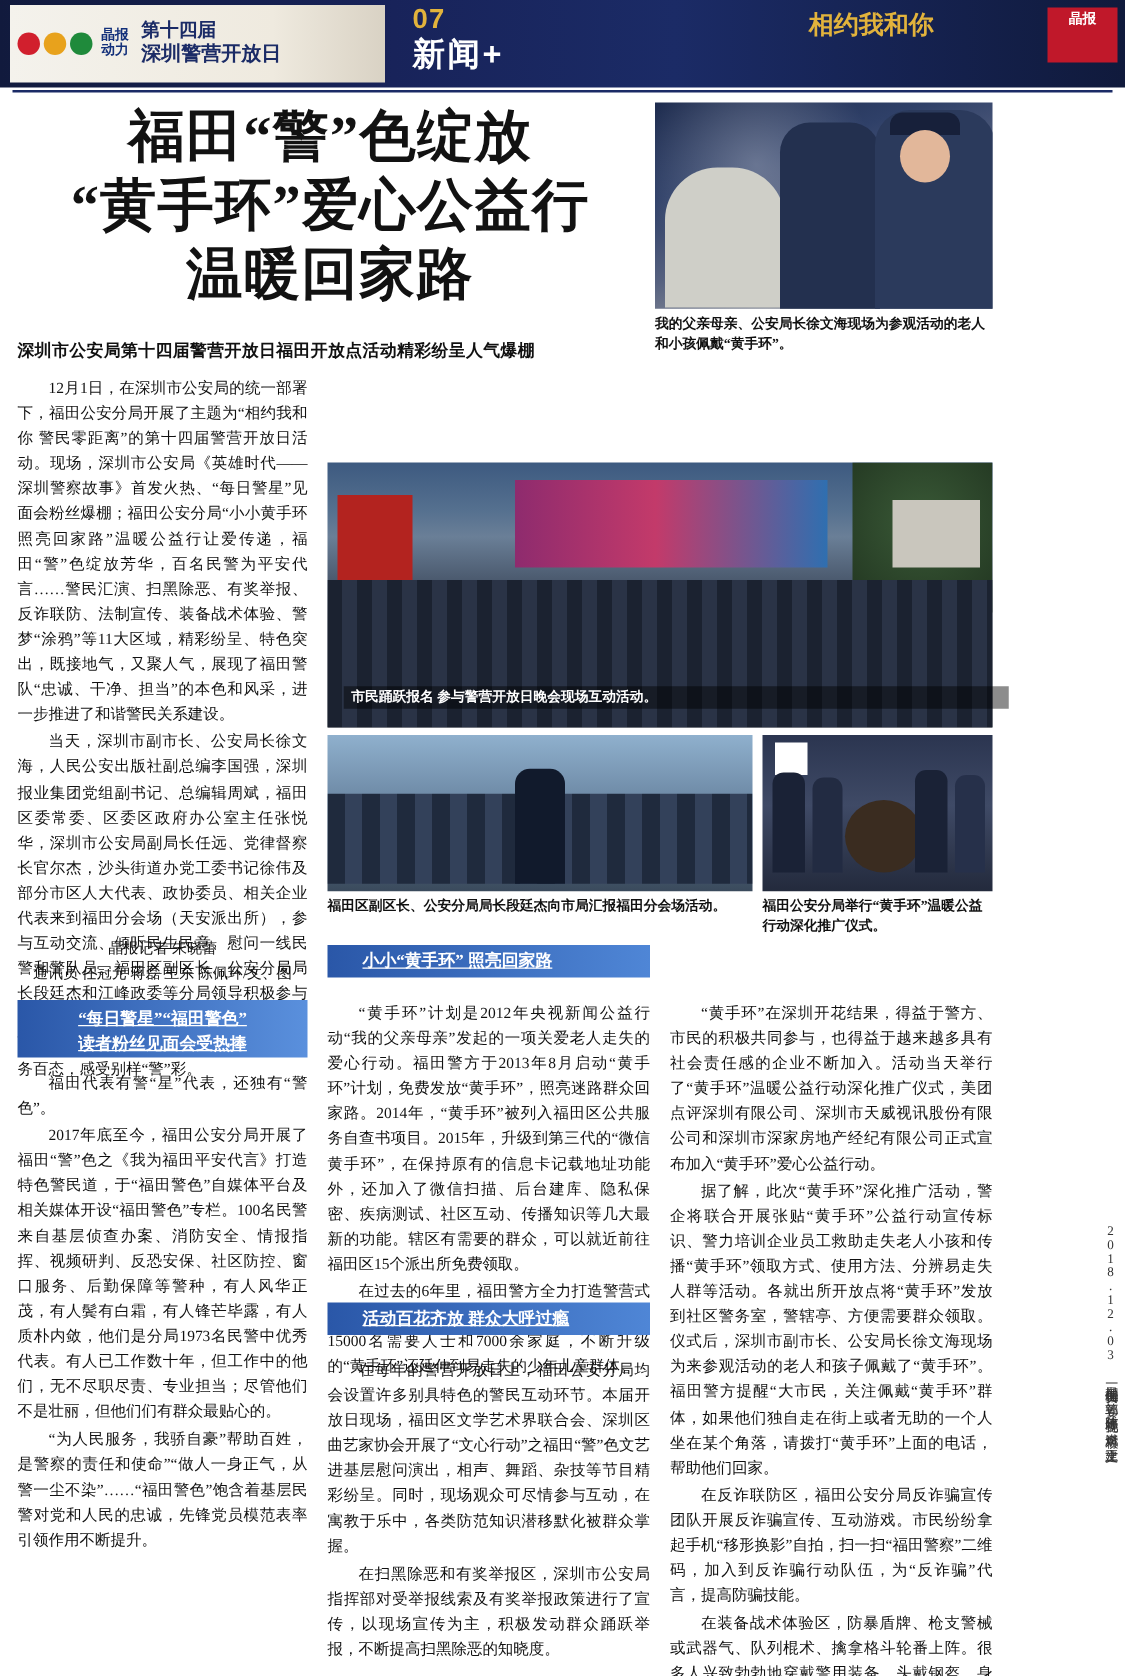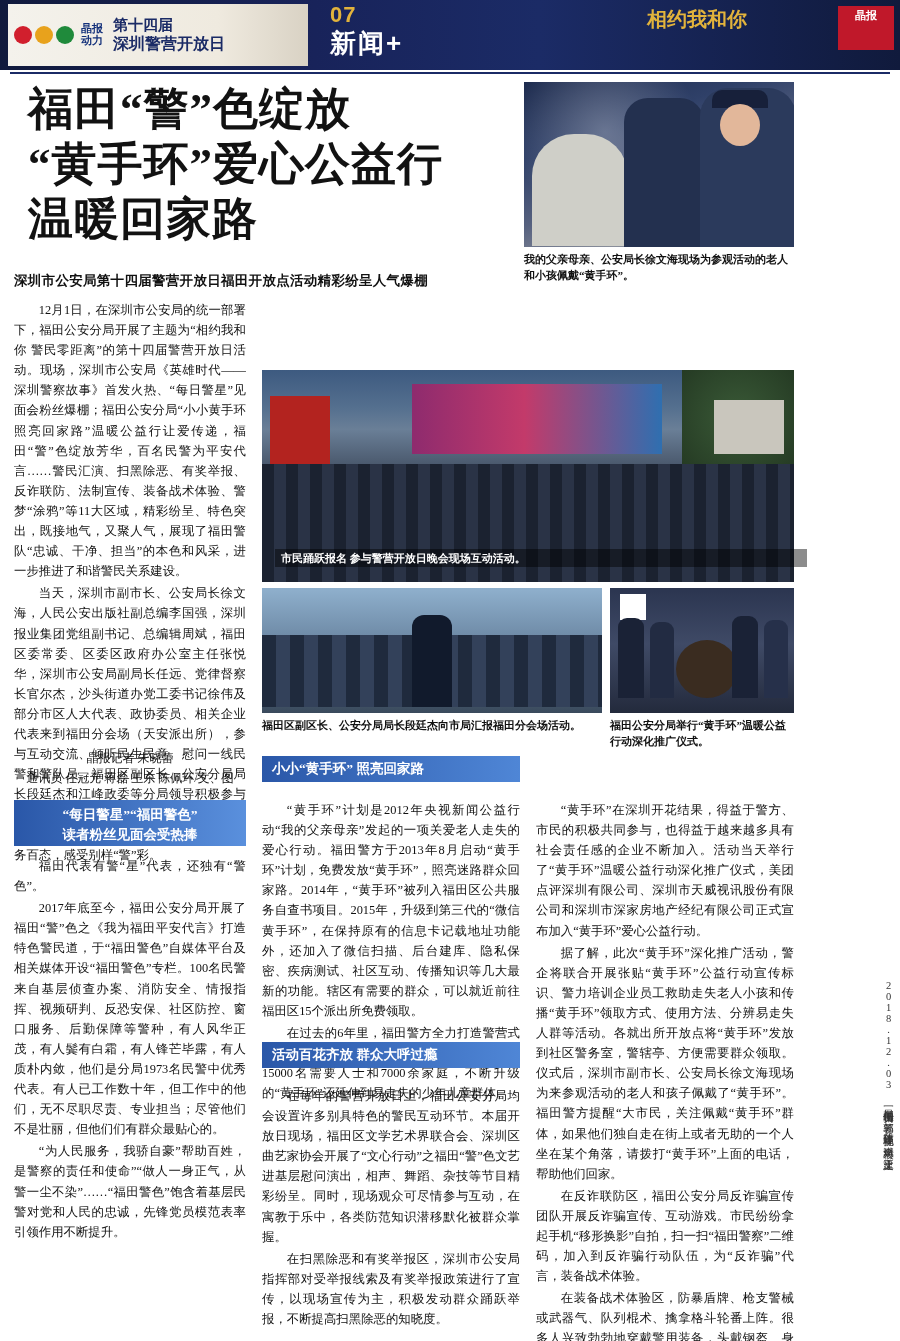--- a/index.html
+++ b/index.html
@@ -57,21 +57,21 @@
     position:absolute;right:6px;top:6px;width:56px;height:44px;background:#c0182a;
     color:#fff;font-size:11px;font-weight:bold;text-align:center;line-height:1.05;
     padding-top:4px;box-sizing:border-box;font-family:"Liberation Sans",sans-serif;
   }
   .rule{
     position:absolute;left:10px;top:72px;width:880px;border-top:2px solid #1b2b66;
   }
 
   
   .headline-block{
-    position:absolute;left:28px;top:82px;width:500px;text-align:left;
+    position:absolute;left:14px;top:82px;width:500px;text-align:center;
   }
   .hl{
     font-size:45px;font-weight:bold;line-height:1.22;color:#121212;letter-spacing:1px;
     font-family:"Liberation Serif",serif;
   }
   .subhead{
     position:absolute;left:14px;top:272px;width:500px;font-size:13.5px;font-weight:bold;
     color:#111;letter-spacing:.3px;
   }
 
@@ -129,21 +129,21 @@
     position:absolute;font-size:12.4px;line-height:1.62;color:#111;text-align:justify;
   }
   .col p{margin:0 0 2px 0;text-indent:2em;}
   .colA{left:14px;top:300px;width:232px;}
   .byline{
     position:absolute;left:14px;top:748px;width:232px;text-align:center;font-size:12px;line-height:1.7;
   }
   .sec-title{
     position:absolute;color:#fff;font-weight:bold;font-size:14px;
     background:linear-gradient(90deg,#2a57a8,#4f86d6);
-    padding:4px 10px;box-sizing:border-box;
+    padding:4px 28px;box-sizing:border-box;text-decoration:underline;
   }
   .st1{left:14px;top:800px;width:232px;height:46px;text-align:center;
     background:linear-gradient(90deg,#2a57a8,#5a90dd);line-height:1.45;padding-top:5px;font-size:13.5px;}
   .colB{left:14px;top:856px;width:232px;}
   .colC{left:262px;top:800px;width:258px;}
   .st2{left:262px;top:756px;width:258px;height:26px;line-height:18px;font-size:13.5px;}
   .st3{left:262px;top:1042px;width:258px;height:26px;line-height:18px;font-size:13.5px;}
   .colD{left:262px;top:1086px;width:258px;}
   .colE{left:536px;top:800px;width:258px;}
 
@@ -251,21 +251,21 @@
 
 <div class="sec-title st3">活动百花齐放  群众大呼过瘾</div>
 <div class="col colD">
   <p>在每年的警营开放日上，福田公安分局均会设置许多别具特色的警民互动环节。本届开放日现场，福田区文学艺术界联合会、深圳区曲艺家协会开展了“文心行动”之福田“警”色文艺进基层慰问演出，相声、舞蹈、杂技等节目精彩纷呈。同时，现场观众可尽情参与互动，在寓教于乐中，各类防范知识潜移默化被群众掌握。</p>
   <p>在扫黑除恶和有奖举报区，深圳市公安局指挥部对受举报线索及有奖举报政策进行了宣传，以现场宣传为主，积极发动群众踊跃举报，不断提高扫黑除恶的知晓度。</p>
 </div>
 
 <div class="col colE">
   <p>“黄手环”在深圳开花结果，得益于警方、市民的积极共同参与，也得益于越来越多具有社会责任感的企业不断加入。活动当天举行了“黄手环”温暖公益行动深化推广仪式，美团点评深圳有限公司、深圳市天威视讯股份有限公司和深圳市深家房地产经纪有限公司正式宣布加入“黄手环”爱心公益行动。</p>
   <p>据了解，此次“黄手环”深化推广活动，警企将联合开展张贴“黄手环”公益行动宣传标识、警力培训企业员工救助走失老人小孩和传播“黄手环”领取方式、使用方法、分辨易走失人群等活动。各就出所开放点将“黄手环”发放到社区警务室，警辖亭、方便需要群众领取。仪式后，深圳市副市长、公安局长徐文海现场为来参观活动的老人和孩子佩戴了“黄手环”。福田警方提醒“大市民，关注佩戴“黄手环”群体，如果他们独自走在街上或者无助的一个人坐在某个角落，请拨打“黄手环”上面的电话，帮助他们回家。</p>
-  <p>在反诈联防区，福田公安分局反诈骗宣传团队开展反诈骗宣传、互动游戏。市民纷纷拿起手机“移形换影”自拍，扫一扫“福田警察”二维码，加入到反诈骗行动队伍，为“反诈骗”代言，装备战术体验。</p>
+  <p>在反诈联防区，福田公安分局反诈骗宣传团队开展反诈骗宣传、互动游戏。市民纷纷拿起手机“移形换影”自拍，扫一扫“福田警察”二维码，加入到反诈骗行动队伍，为“反诈骗”代言，提高防骗技能。</p>
   <p>在装备战术体验区，防暴盾牌、枪支警械或武器气、队列棍术、擒拿格斗轮番上阵。很多人兴致勃勃地穿戴警用装备，头戴钢盔、身穿警服，登上反恐敌篷车拍照留念、一圆警察梦想。</p>
 
 </div>
 
 <div class="vert-credit">
   <span>2018.12.03  星期一</span>
   <span>责任编辑  姜郭筠  陈建伟</span>
   <span>视觉  李斌</span>
   <span>校对  王建文</span>
 </div>

